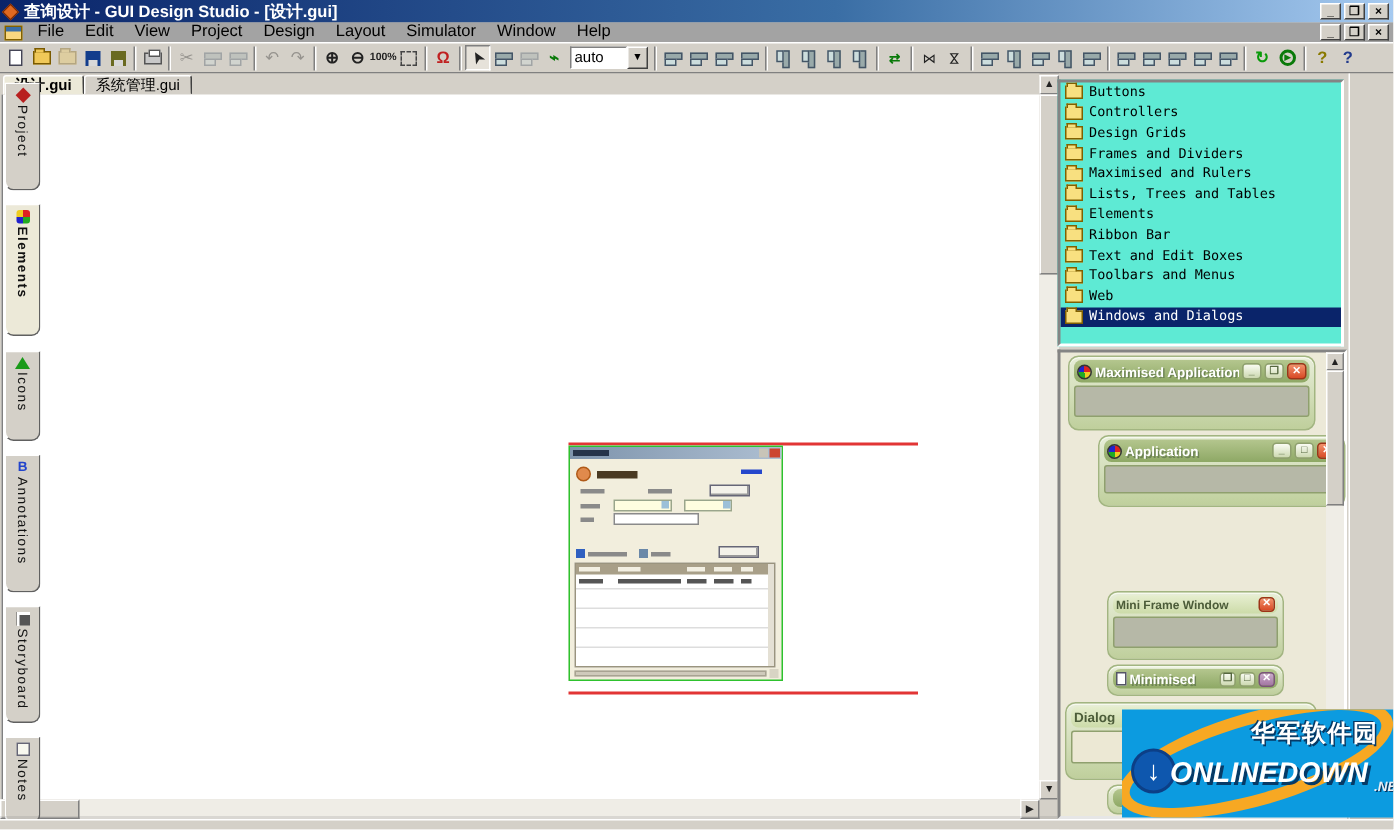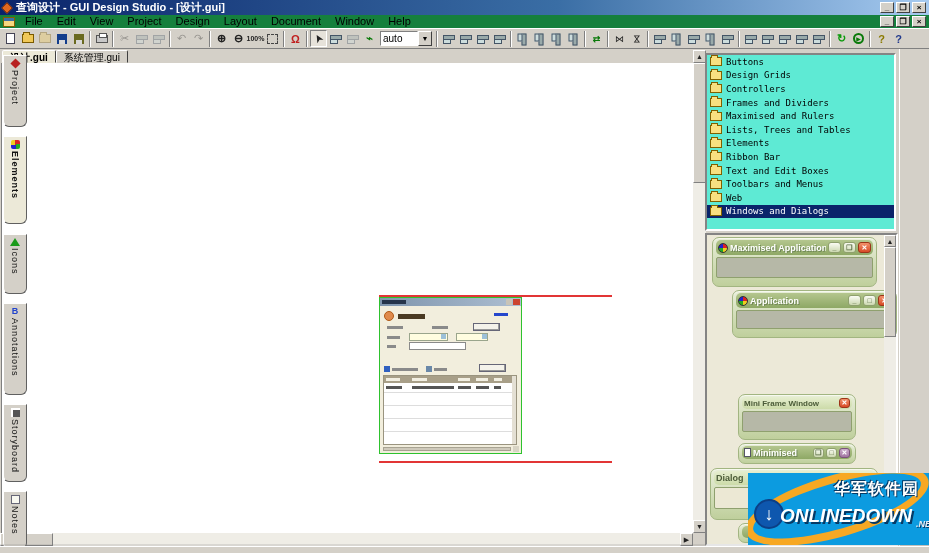--- a/index.html
+++ b/index.html
@@ -7,21 +7,21 @@
   #app { position:relative; width:929px; height:553px; background:#d4d0c8; overflow:hidden; }
 
   
   .titlebar { position:absolute; left:0; top:0; width:929px; height:15px;
     background:linear-gradient(90deg,#0a246a,#3a6ea5 60%,#a6caf0); display:flex; align-items:center; padding:0 2px; }
   .titlebar .ttl { color:#fff; font-weight:bold; font-size:11px; margin-left:4px; white-space:nowrap; }
   .appicon { width:10px; height:10px; background:#e06820; transform:rotate(45deg) scale(.8); border:1px solid #7a2800; }
   .winbtns { position:absolute; right:3px; top:2px; display:flex; gap:2px; }
   .wbtn95 { width:14px; height:11px; background:#d4d0c8; border:1px solid; border-color:#fff #404040 #404040 #fff;
     font:bold 8px/9px "Liberation Sans",sans-serif; text-align:center; color:#000; }
-  .menubar { position:absolute; left:0; top:15px; width:929px; height:13px; background:#15803d; display:flex; align-items:center; }
+  .menubar { position:absolute; left:0; top:15px; width:929px; height:13px; background:#a3a3a3; display:flex; align-items:center; }
   .menubar .mi { font-size:11px; color:#000; padding:0 7px; height:13px; line-height:13px; }
   .childicon { width:12px; height:10px; margin:0 3px; background:#f8d880; border:1px solid #806000; position:relative; }
   .childicon::before { content:""; position:absolute; left:0; top:0; right:0; height:3px; background:#3a6ea5; }
 
   .toolbar { position:absolute; left:0; top:28px; width:929px; height:21px; background:#d4d0c8;
     border-top:1px solid #fff; border-bottom:1px solid #808080; display:flex; align-items:center; padding-left:2px; }
   .tb { width:17px; height:17px; display:flex; align-items:center; justify-content:center; font-size:11px; color:#222; flex:0 0 auto; }
   .tb.gray { opacity:.35; }
   .tb.pressed { border:1px solid; border-color:#808080 #fff #fff #808080; background:#e6e2da; }
   .tsep { width:2px; height:16px; border-left:1px solid #808080; border-right:1px solid #fff; margin:0 2px; flex:0 0 auto; }
@@ -129,21 +129,21 @@
   </div>
 
   <div class="menubar">
     <div class="childicon"></div>
     <div class="mi">File</div>
     <div class="mi">Edit</div>
     <div class="mi">View</div>
     <div class="mi">Project</div>
     <div class="mi">Design</div>
     <div class="mi">Layout</div>
-    <div class="mi">Document</div>
+    <div class="mi">Simulator</div>
     <div class="mi">Window</div>
     <div class="mi">Help</div>
   </div>
   <div class="winbtns" style="top:16px;">
     <div class="wbtn95">_</div>
     <div class="wbtn95">❐</div>
     <div class="wbtn95">×</div>
   </div>
 
   <div class="toolbar">
@@ -370,25 +370,25 @@
 
   <div class="rpanel"></div>
 
   <div class="treebox">
     <div class="trow">
         <span class="fold"></span>
         <span>Buttons</span>
       </div>
     <div class="trow">
         <span class="fold"></span>
+        <span>Controllers</span>
+      </div>
+    <div class="trow">
+        <span class="fold"></span>
         <span>Design Grids</span>
-      </div>
-    <div class="trow">
-        <span class="fold"></span>
-        <span>Controllers</span>
       </div>
     <div class="trow">
         <span class="fold"></span>
         <span>Frames and Dividers</span>
       </div>
     <div class="trow">
         <span class="fold"></span>
         <span>Maximised and Rulers</span>
       </div>
     <div class="trow">

